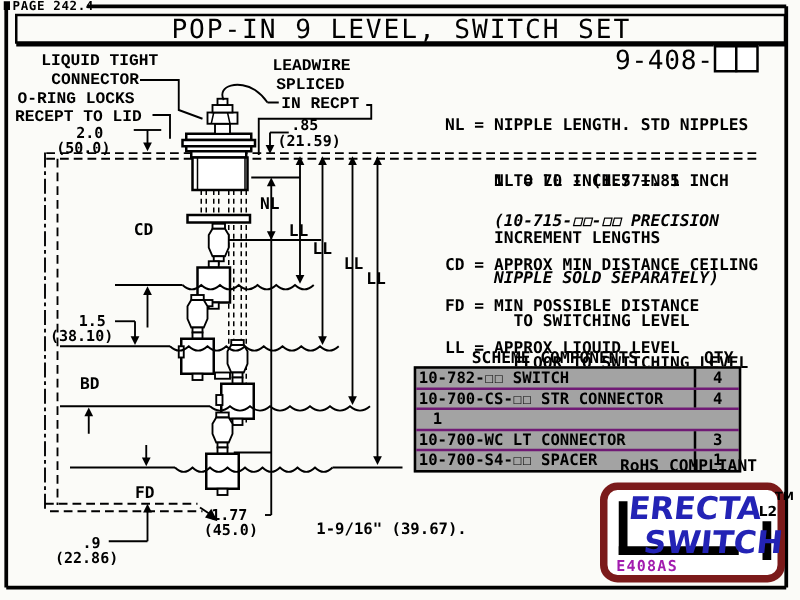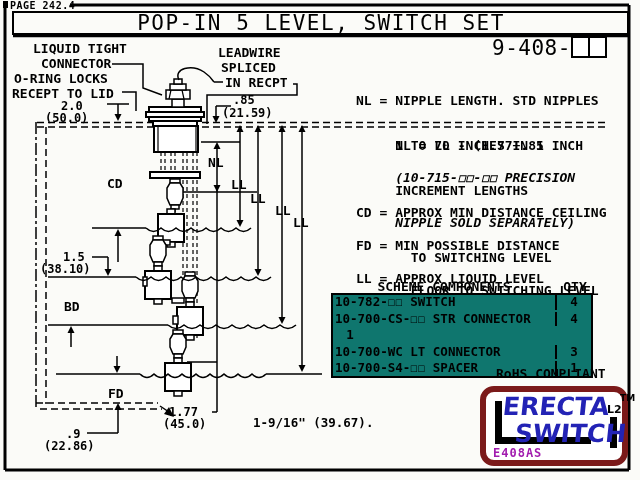--- a/index.html
+++ b/index.html
@@ -1,33 +1,33 @@
 <!DOCTYPE html>
 <html><head>
 <meta charset="utf-8">
 <style>
   html,body{margin:0;padding:0;}
   body{width:640px;height:480px;position:relative;background:#fbfbf8;overflow:hidden;
        font-family:"DejaVu Sans Mono","Liberation Mono",monospace;color:#000;}
   .abs{position:absolute;}
-  .lbl{font-weight:bold;font-size:13px;line-height:14px;white-space:pre;}
+  .lbl{font-weight:bold;font-size:13px;line-height:14px;white-space:pre;font-family:Liberation Mono, monospace;}
   .page-label{font-size:10px;font-weight:bold;letter-spacing:0.5px;top:0;left:10px;}
   .title{left:14px;top:12px;width:614px;height:23px;text-align:center;
          font-size:21px;font-weight:normal;letter-spacing:1.5px;line-height:23px;}
   .partno{left:492px;top:36px;font-size:21px;letter-spacing:0.5px;line-height:22px;}
   .pbox{display:inline-block;width:15px;height:18px;border:2px solid #000;vertical-align:-3px;margin-left:0px;background:#fff;}
   .pbox+.pbox{margin-left:-2px;}
   .notes-group{left:356px;font-weight:bold;font-size:13px;line-height:15px;white-space:pre;}
   .notes-group.italic{font-style:italic;}
   .tbl-head{left:331px;top:279px;width:262px;display:flex;font-weight:bold;font-size:13px;white-space:pre;justify-content:space-between;}
   .tbl-head .c1{width:226px;text-align:center;}
   .tbl-head .c2{width:36px;text-align:center;}
-  .tbl{left:331px;top:293px;width:258px;border:2px solid #000;background:#0f766e;}
+  .tbl{left:331px;top:293px;width:258px;border:2px solid #000;background:#a3a3a3;}
   .trow{display:flex;height:14.6px;font-weight:bold;font-size:12.5px;line-height:14px;white-space:pre;}
-  .trow + .trow{border-top:2px solid #0f766e;}
+  .trow + .trow{border-top:2px solid #701a75;}
   .trow .c1{width:222px;padding-left:2px;border-right:2px solid #000;overflow:hidden;}
   .trow .c2{width:34px;text-align:center;}
   .rohs{left:496px;top:366px;font-weight:bold;font-size:13px;}
   .bulk{left:253px;top:388px;font-weight:bold;font-size:12.5px;line-height:14px;white-space:pre;}
   
   .logo{left:480px;top:386px;width:148px;height:80px;background:#fff;
         border:6px solid #7b1a1a;border-radius:14px;box-sizing:border-box;}
   .logo span{position:absolute;font-family:"DejaVu Sans","Liberation Sans",sans-serif;}
   .logo .brand1{left:17px;top:0px;font-size:25px;font-weight:bold;color:#2323b5;transform:skewX(-6deg);letter-spacing:0px;}
   .logo .brand2{left:29px;top:27px;font-size:25px;font-weight:bold;color:#2323b5;transform:skewX(-6deg);}
@@ -229,21 +229,21 @@
   <text class="big" x="64" y="311">BD</text>
   <text class="big" x="108" y="398">FD</text>
   <text class="big" x="208" y="167">NL</text>
   <text class="big" x="231" y="189">LL</text>
   <text class="big" x="250" y="203">LL</text>
   <text class="big" x="275" y="215">LL</text>
   <text class="big" x="293" y="227">LL</text>
 </svg>
 
 <div class="abs page-label">PAGE 242.4</div>
-<div class="abs title">POP-IN 5 LEVEL, SWITCH SET</div>
+<div class="abs title">POP-IN 9 LEVEL, SWITCH SET</div>
 
 <div class="abs partno">
   <span>9-408-</span><span class="pbox"></span><span class="pbox"></span>
 </div>
 
 <div class="abs lbl" style="left:33px;top:42px;">LIQUID TIGHT</div>
 <div class="abs lbl" style="left:41px;top:57px;">CONNECTOR</div>
 <div class="abs lbl" style="left:14px;top:72px;">O-RING LOCKS</div>
 <div class="abs lbl" style="left:12px;top:87px;">RECEPT TO LID</div>
 <div class="abs lbl" style="left:218px;top:46px;">LEADWIRE</div>

